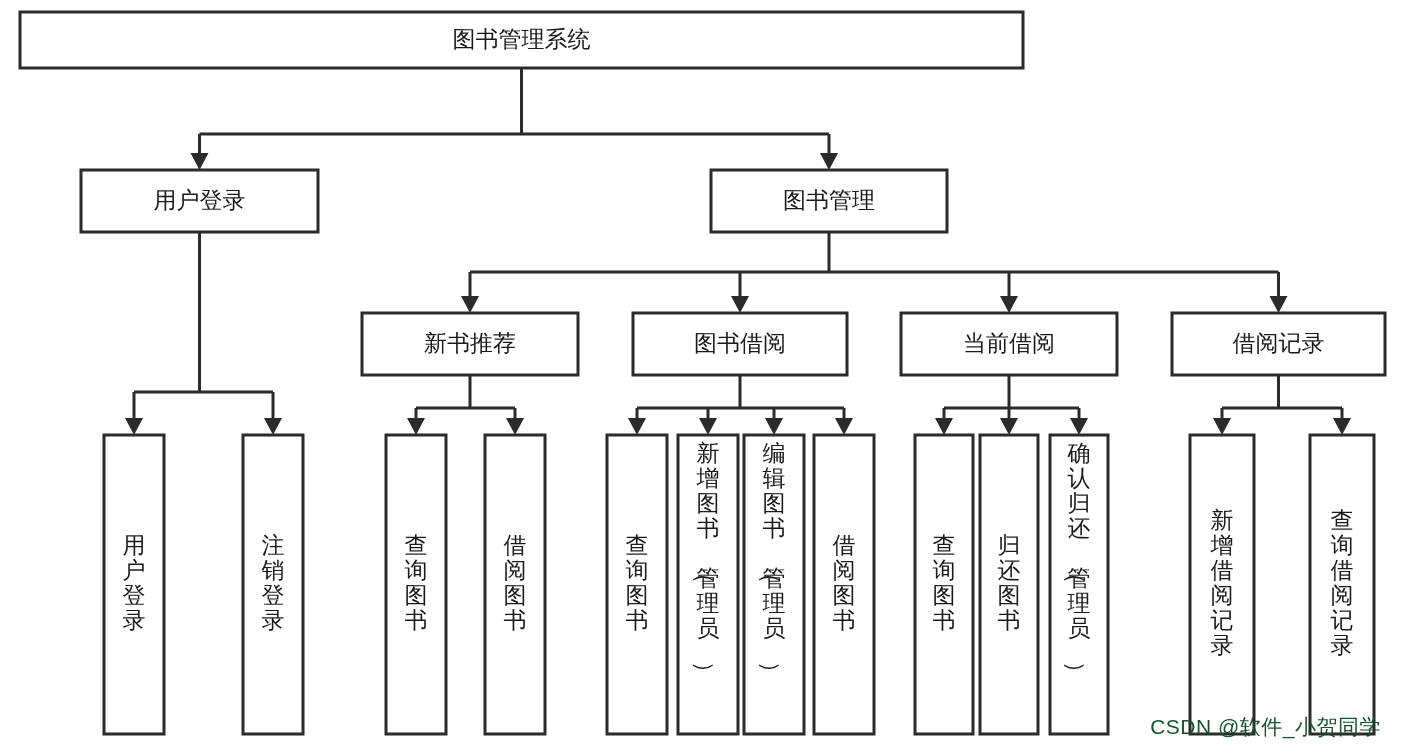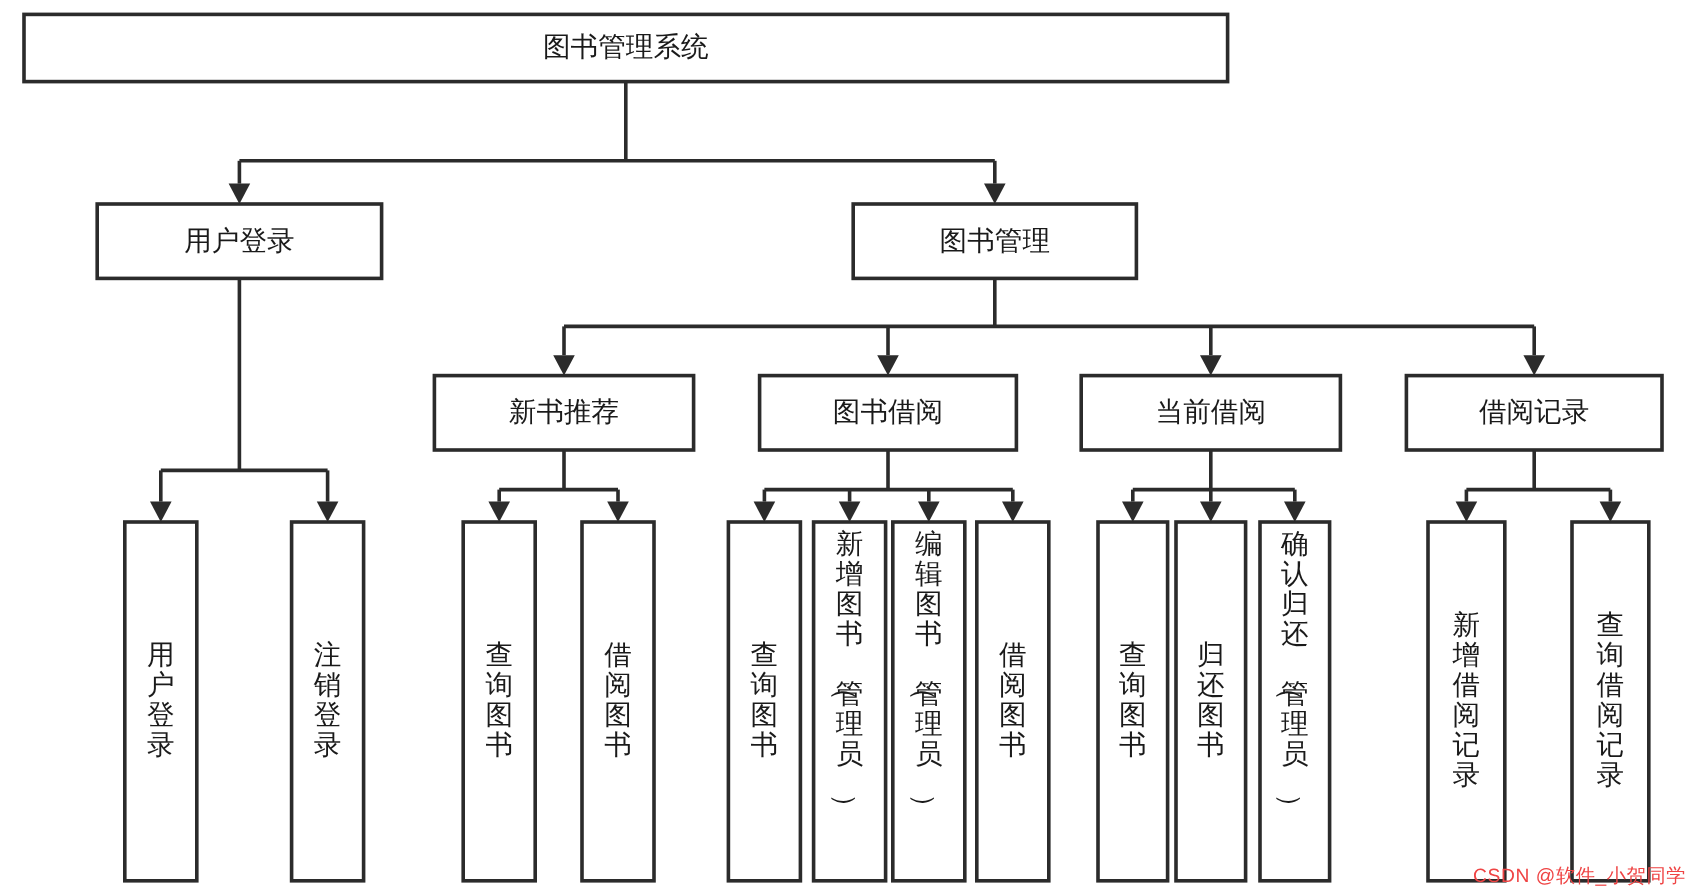--- a/index.html
+++ b/index.html
@@ -49,25 +49,25 @@
     stroke-width: 3;
     fill: none;
     stroke-linecap: butt;
   }
   .arrow-head {
     fill: #2b2b2b;
     stroke: none;
   }
   .watermark {
     position: absolute;
-    right: 0;
+    right: 24px;
     bottom: 6px;
     font-family: "Liberation Sans", "DejaVu Sans", sans-serif;
-    font-size: 16px;
-    color: #ef4444;
+    font-size: 21px;
+    color: #14532d;
     white-space: nowrap;
     letter-spacing: 0.5px;
   }
 </style>
 </head>
 <body>
 
 <div id="diagram-root">
   <svg class="flow" viewBox="0 0 1405 747">
     <g id="connectors">

